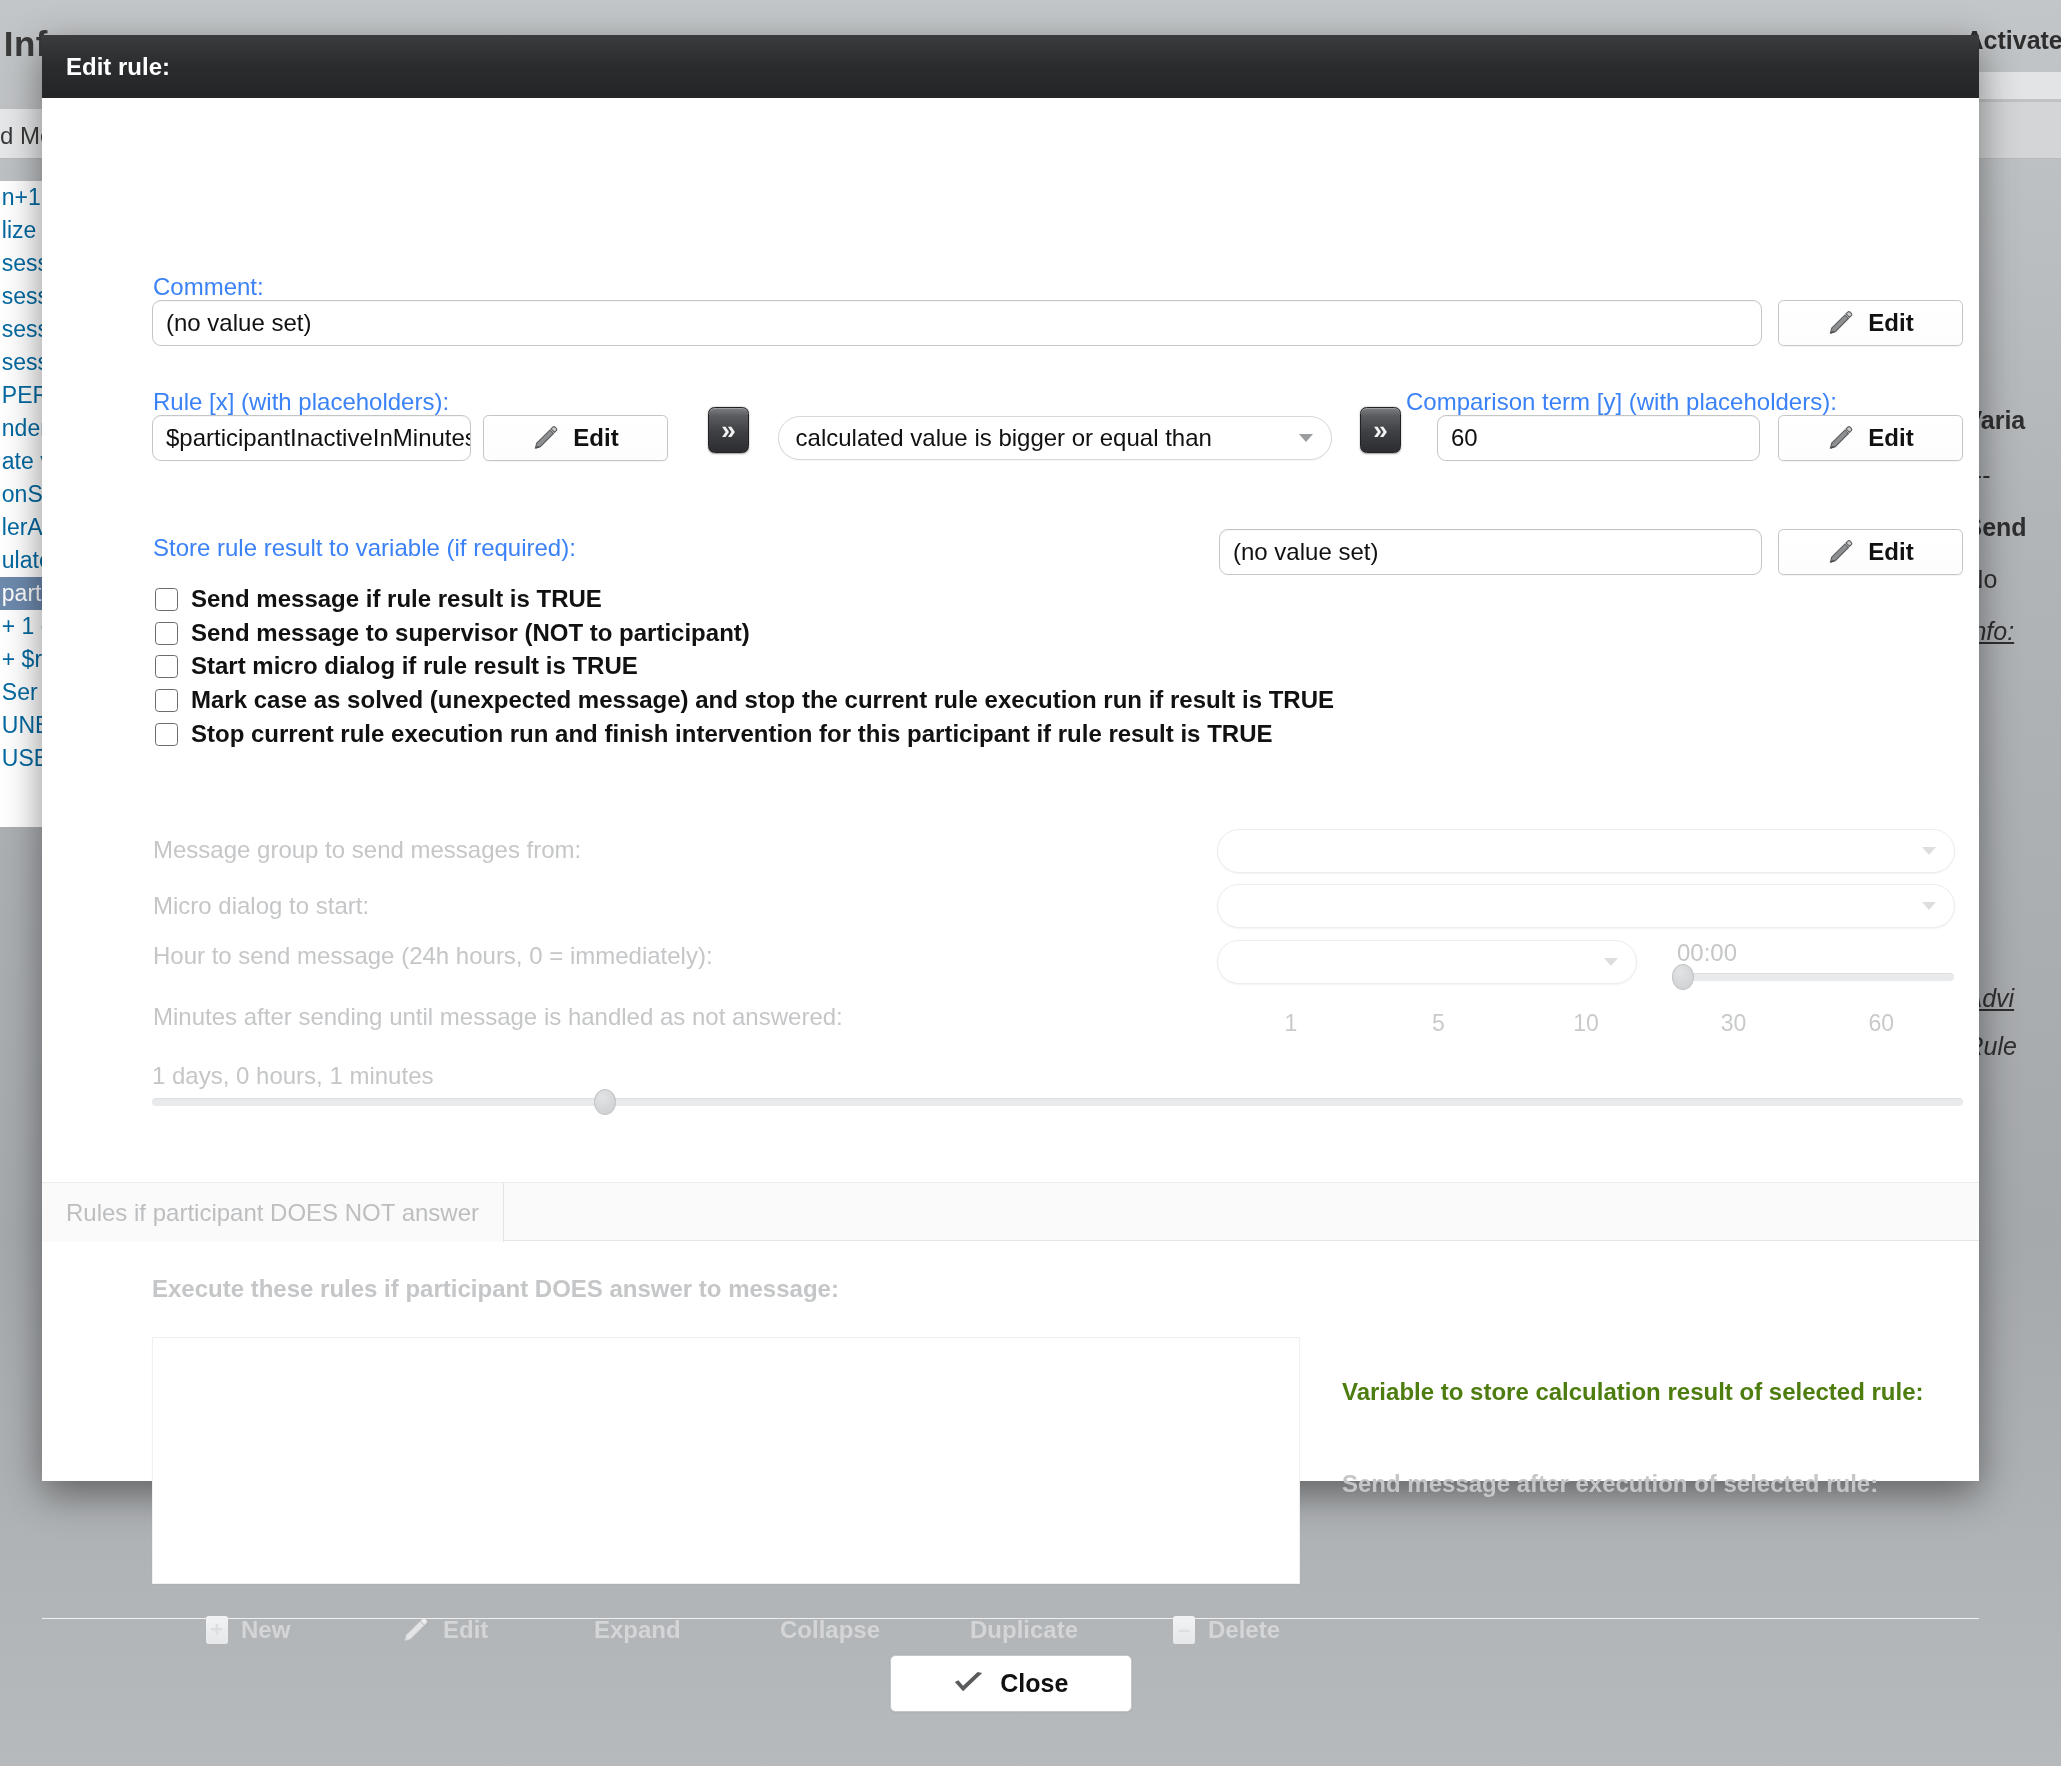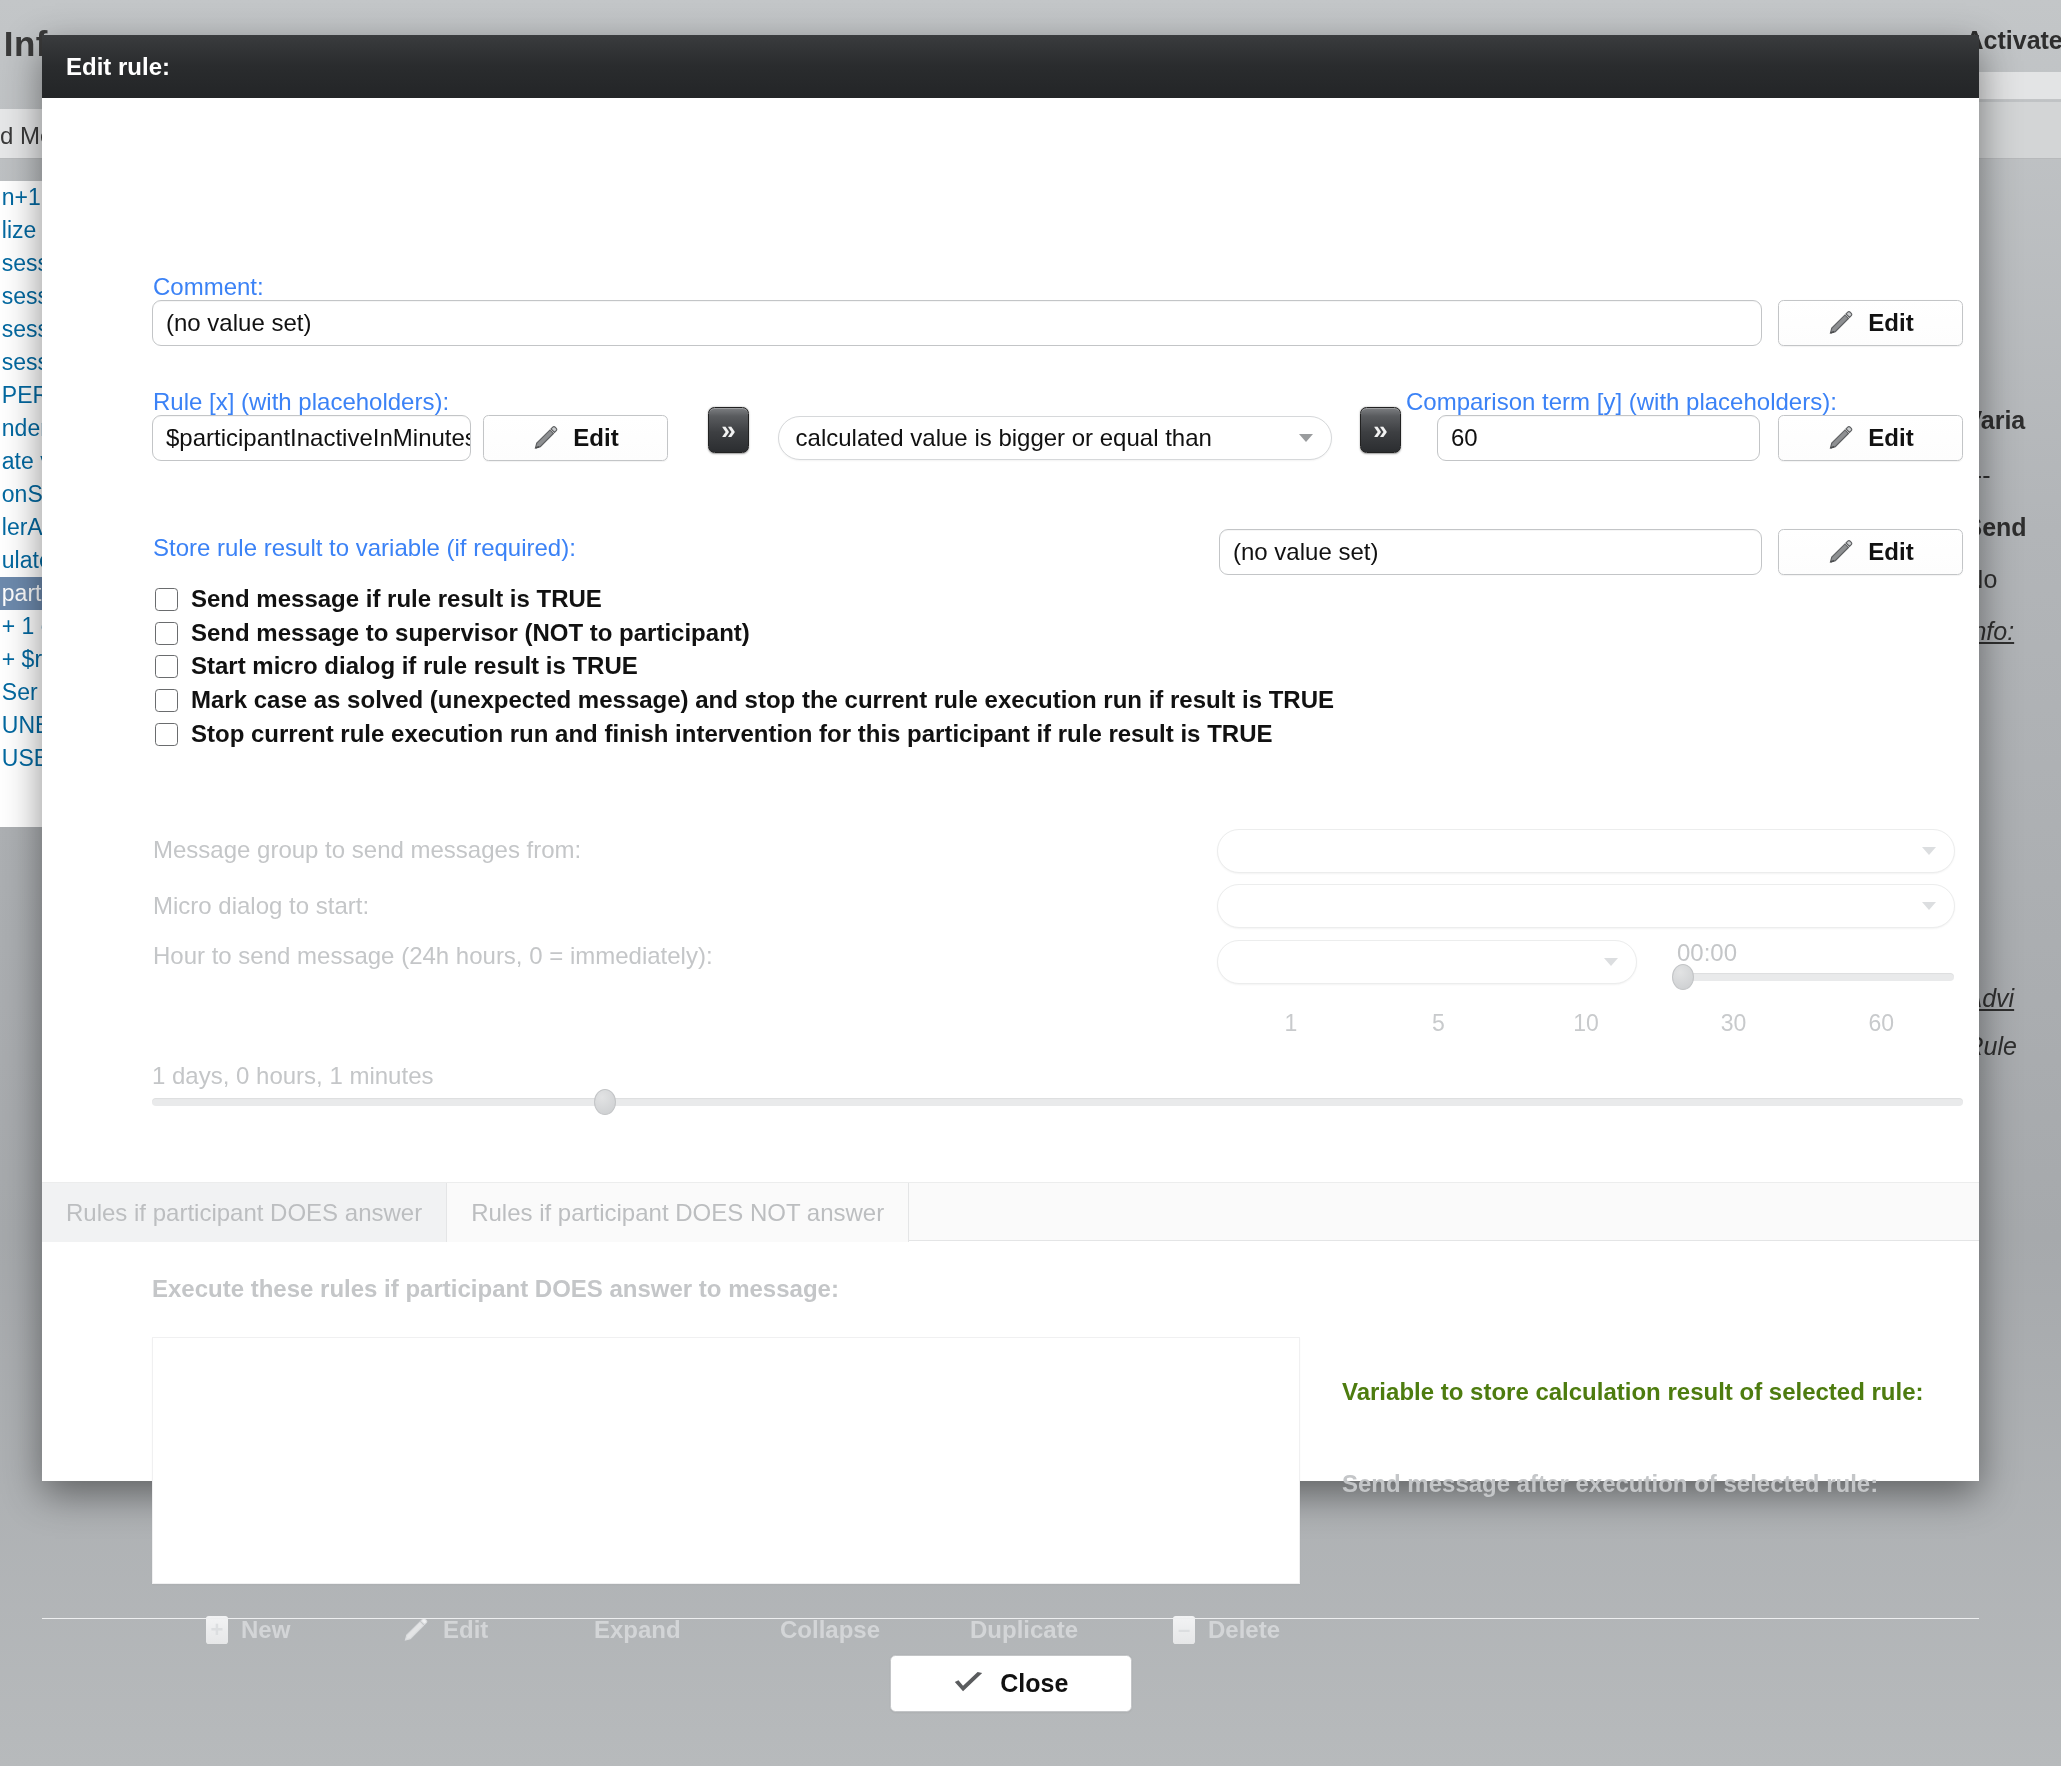--- a/index.html
+++ b/index.html
@@ -391,35 +391,35 @@
     <div class="selectbox dis" style="position:absolute;left:1175px;top:842px;width:420px;height:44px;">
       <span></span>
       <span class="caret"></span>
     </div>
 
     <div class="lbl dis" style="position:absolute;left:1635px;top:841px;">00:00</div>
     <div class="track" id="hour-track" style="left:1635px;top:875px;width:277px;">
       <div class="thumb" id="hour-thumb" style="top: -9.2px; left: -5.5px;"></div>
     </div>
 
+    <div class="lbl dis" style="position:absolute;left:111px;top:905px;">Minutes after sending until message is handled as not answered:</div>
     <div class="ticks" id="minutes-ticks" style="left:1175px;top:912px;width:738px;">
         <div class="tick" style="width: 20%;">1</div>
         <div class="tick" style="width: 20%;">5</div>
         <div class="tick" style="width: 20%;">10</div>
         <div class="tick" style="width: 20%;">30</div>
         <div class="tick" style="width: 20%;">60</div>
       </div>
 
     <div class="lbl dis" style="position:absolute;left:110px;top:964px;">1 days, 0 hours, 1 minutes</div>
     <div class="track" id="minutes-track" style="left:110px;top:1000px;width:1811px;">
       <div class="thumb" id="minutes-thumb" style="top: -9.2px; left: 442px;"></div>
     </div>
 
     <div id="tabstrip" style="top:1084px;">
-        <div class="tab active">Rules if participant DOES answer</div>
         <div class="tab inactive">Rules if participant DOES NOT answer</div>
       </div>
 
     <div class="lbl bold dis" style="position:absolute;left:110px;top:1177px;color:#c4c6c8;">Execute these rules if participant DOES answer to message:</div>
 
     <div id="ruleslist" style="left:110px;top:1239px;width:1148px;height:247px;"></div>
 
     <div class="lbl bold dis" style="position:absolute;left:1300px;top:1280px;color:#4d7c0f;">Variable to store calculation result of selected rule:</div>
     <div class="lbl bold dis" style="position:absolute;left:1300px;top:1372px;color:#c4c6c8;">Send message after execution of selected rule:</div>
 

